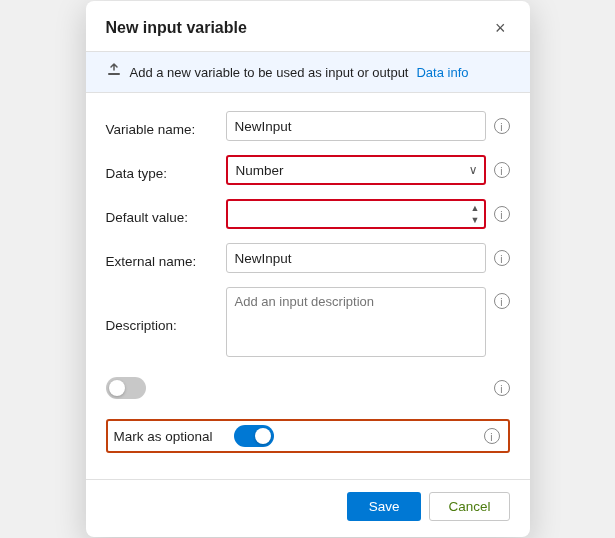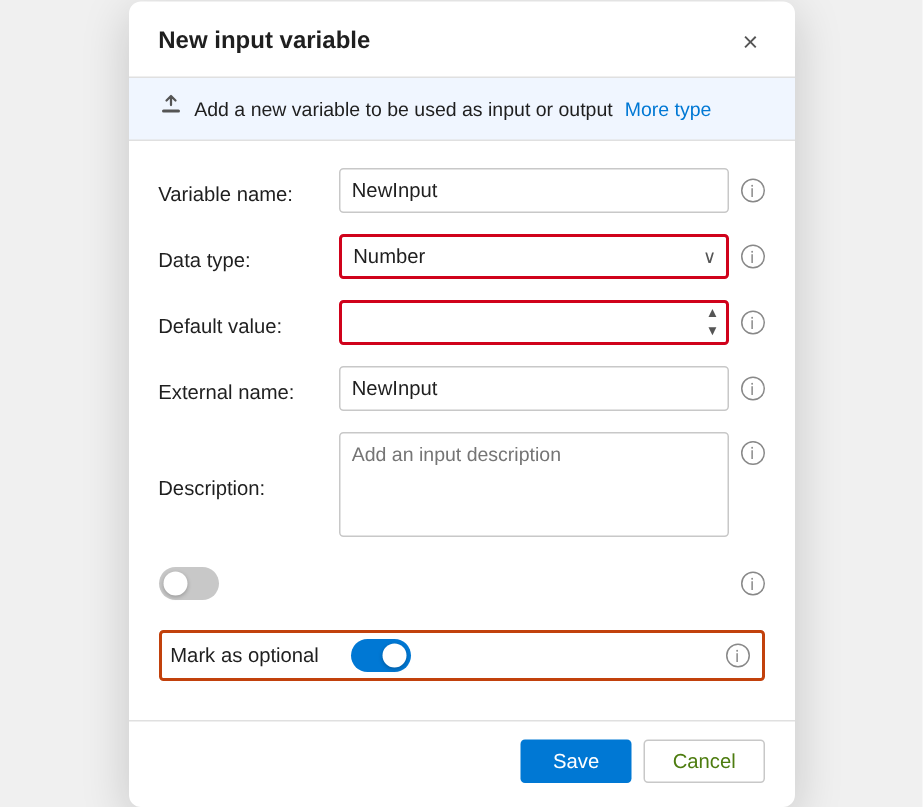--- a/index.html
+++ b/index.html
@@ -281,21 +281,21 @@
   </div>
 
   <div class="info-banner">
     <span class="info-banner-icon">
       <svg width="16" height="16" viewBox="0 0 16 16" fill="none" xmlns="http://www.w3.org/2000/svg">
         <rect x="2" y="11" width="12" height="2" rx="1" fill="#555"></rect>
         <path d="M8 8V2M5 5l3-3 3 3" stroke="#555" stroke-width="1.5" stroke-linecap="round" stroke-linejoin="round"></path>
       </svg>
     </span>
     <span>Add a new variable to be used as input or output</span>
-    <a href="#">More type</a>
+    <a href="#">Data info</a>
   </div>
 
   <div class="form-body">
 
     <div class="form-row">
       <span class="form-label">Variable name:</span>
       <div class="form-control-wrap">
         <input class="form-input" type="text" value="NewInput" style="">
         <div class="info-icon">ℹ</div>
       </div>

